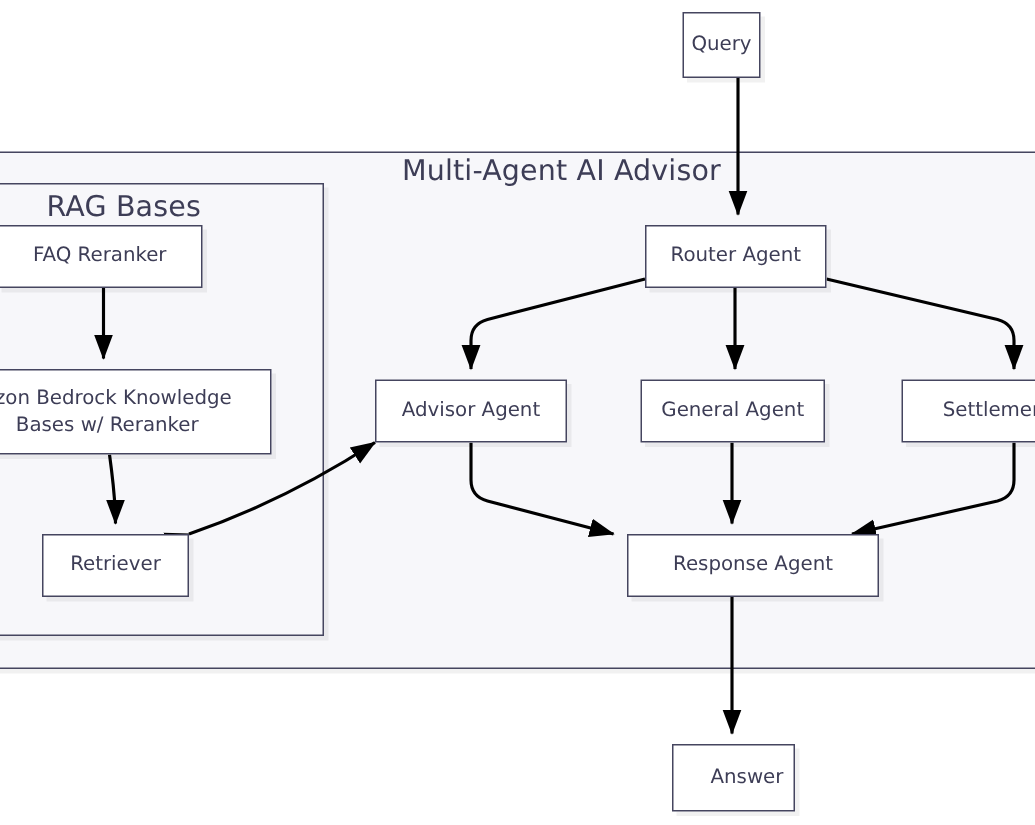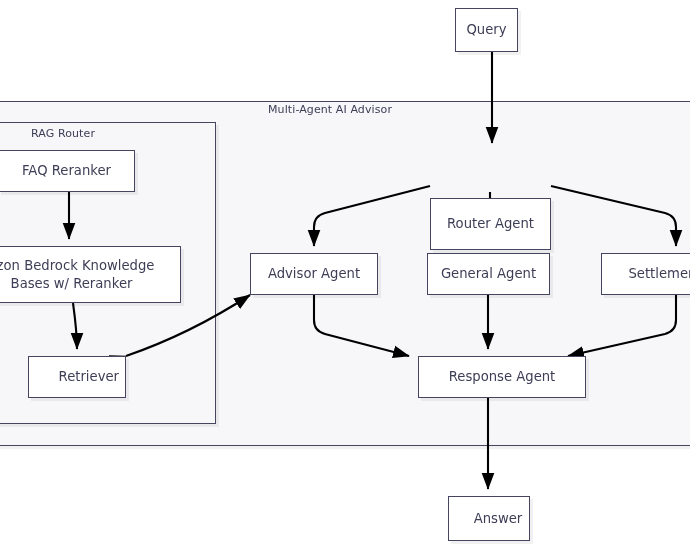--- a/index.html
+++ b/index.html
@@ -27,21 +27,21 @@
   }
   .group-box {
     position: absolute;
     background: #f7f7fa;
     border: 1.6px solid #45455f;
     box-sizing: border-box;
     box-shadow: 3px 3px 0 rgba(0,0,0,0.055);
   }
   .group-label {
     position: absolute;
-    font-size: 11px;
+    font-size: 19px;
     color: #3d3d56;
     white-space: nowrap;
     letter-spacing: 0.1px;
   }
   .node {
     position: absolute;
     background: #ffffff;
     border: 1.8px solid #45455f;
     box-sizing: border-box;
     display: flex;
@@ -57,21 +57,21 @@
 </style>
 </head>
 <body>
 
 <div id="canvas">
 
   <div class="group-box" style="left:-12px; top:101px; width:714px; height:345px;"></div>
   <div class="group-label" style="left:268px; top:103px;">Multi-Agent AI Advisor</div>
 
   <div class="group-box" style="left:-14px; top:122px; width:230px; height:302px;"></div>
-  <div class="group-label" style="left:31px; top:127px;">RAG Router</div>
+  <div class="group-label" style="left:31px; top:127px;">RAG Bases</div>
 
   <svg class="edges" viewBox="0 0 690 550">
     <defs>
       <marker id="arrowhead" markerWidth="9" markerHeight="9" refX="7.6" refY="3.4" orient="auto" markerUnits="strokeWidth">
         <path d="M0,0.4 L8,3.4 L0,6.4 z" fill="#000000"></path>
       </marker>
     </defs>
     <g fill="none" stroke="#000000" stroke-width="2.1" stroke-linecap="butt" stroke-linejoin="round">
 
       <path d="M492,52 L492,143" marker-end="url(#arrowhead)"></path>
@@ -91,25 +91,25 @@
       <path d="M488,398 L488,489" marker-end="url(#arrowhead)"></path>
 
       <path d="M69,192 L69,239" marker-end="url(#arrowhead)"></path>
 
       <path d="M73,303 Q77,332 77,349" marker-end="url(#arrowhead)"></path>
 
       <path d="M126,356 Q190,334 250,295" marker-end="url(#arrowhead)" marker-start="url(#arrowhead)"></path>
     </g>
   </svg>
 
-  <div class="node" style="left:455px; top:8px; width:63px; height:44px;text-align:center;">
+  <div class="node" style="left:455px; top:8px; width:52px; height:44px;text-align:center;">
     <span>Query</span>
   </div>
 
-  <div class="node" style="left:430px; top:150px; width:121px; height:52px;margin-top:48px;">
+  <div class="node" style="left:430px; top:150px; width:121px; height:42px;">
     <span>Router Agent</span>
   </div>
 
   <div class="node" style="left:250px; top:253px; width:128px; height:42px;">
     <span>Advisor Agent</span>
   </div>
 
   <div class="node" style="left:427px; top:253px; width:123px; height:42px;">
     <span>General Agent</span>
   </div>
@@ -127,17 +127,17 @@
   </div>
 
   <div class="node" style="left:-2px; top:150px; width:137px; height:42px;">
     <span>FAQ Reranker</span>
   </div>
 
   <div class="node" style="left:-38px; top:246px; width:219px; height:57px;">
     <span>azon Bedrock Knowledge Bases w/ Reranker</span>
   </div>
 
-  <div class="node" style="left:28px; top:356px; width:98px; height:42px;justify-content:flex-end;">
+  <div class="node" style="left:28px; top:356px; width:98px; height:42px;">
     <span>Retriever</span>
   </div>
 
 </div>
 
 </body></html>

